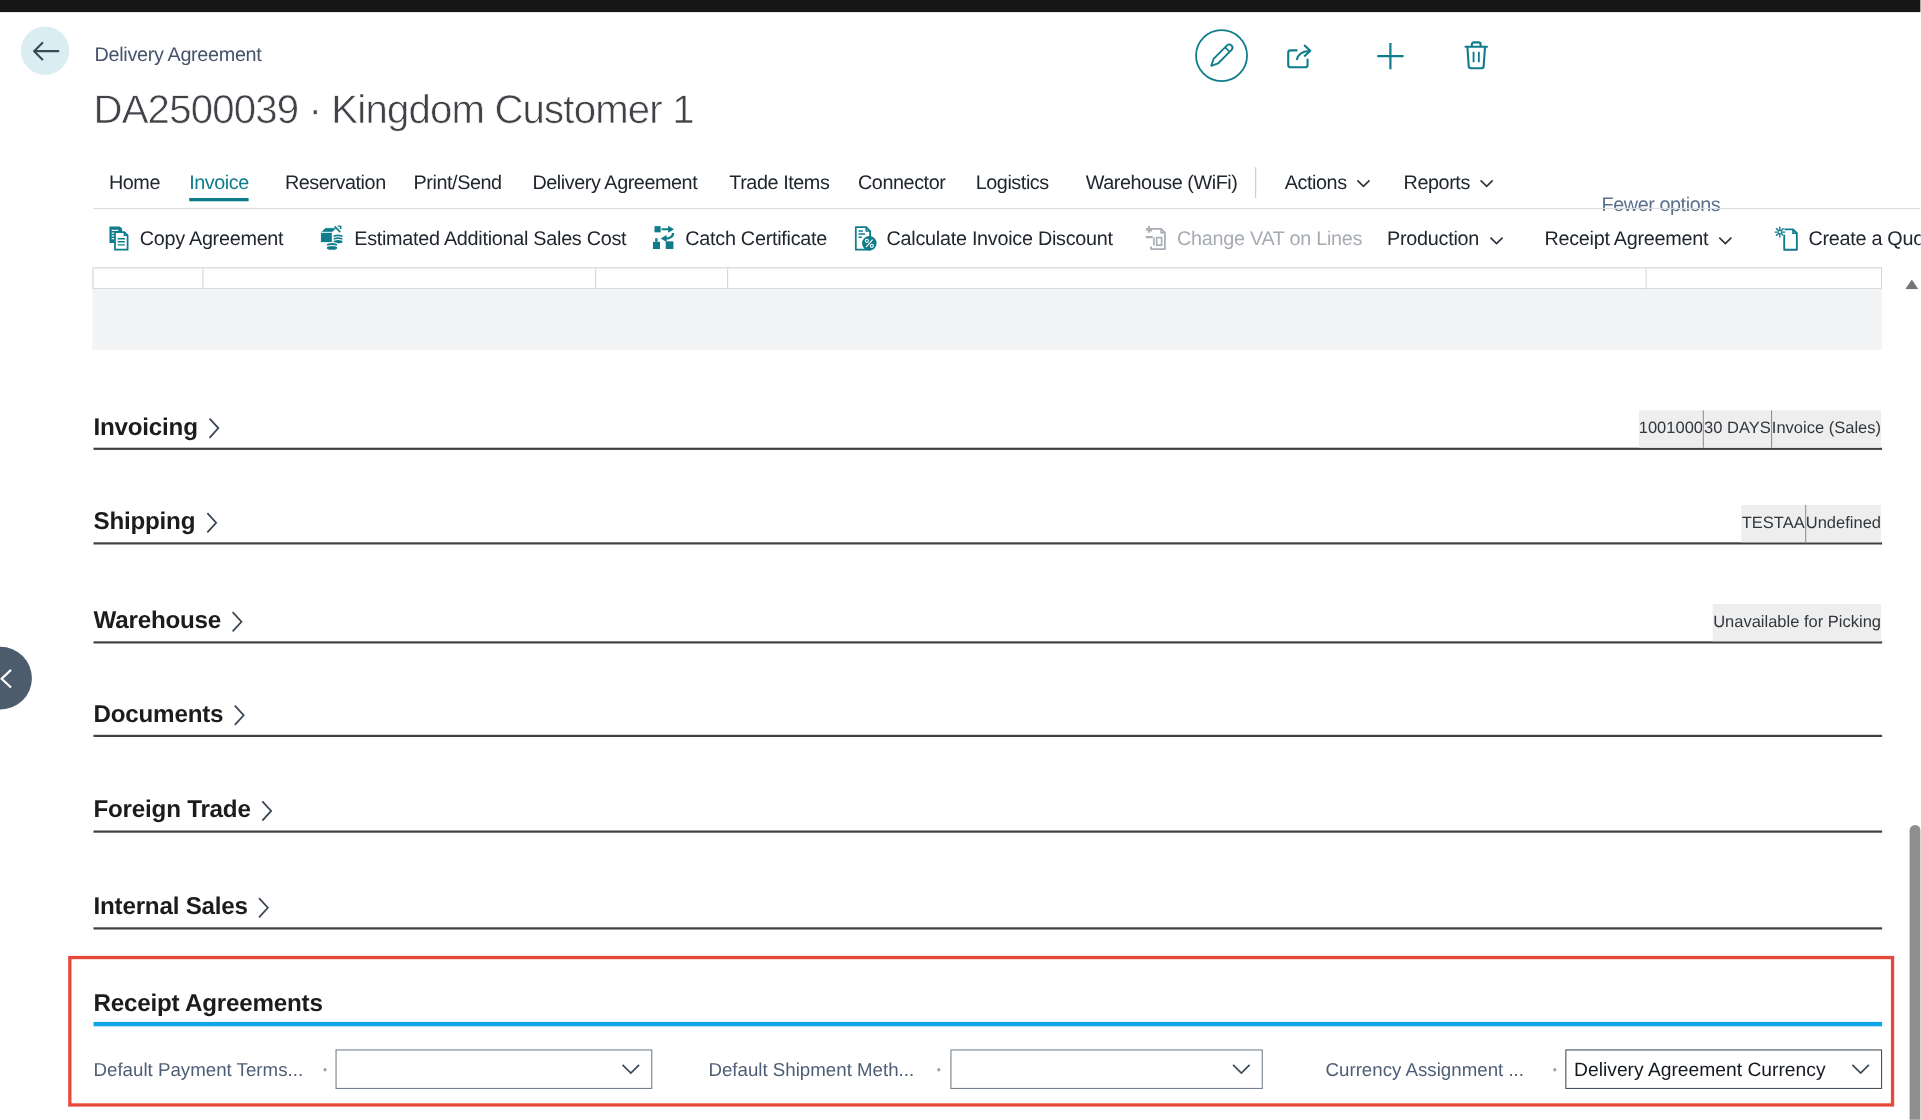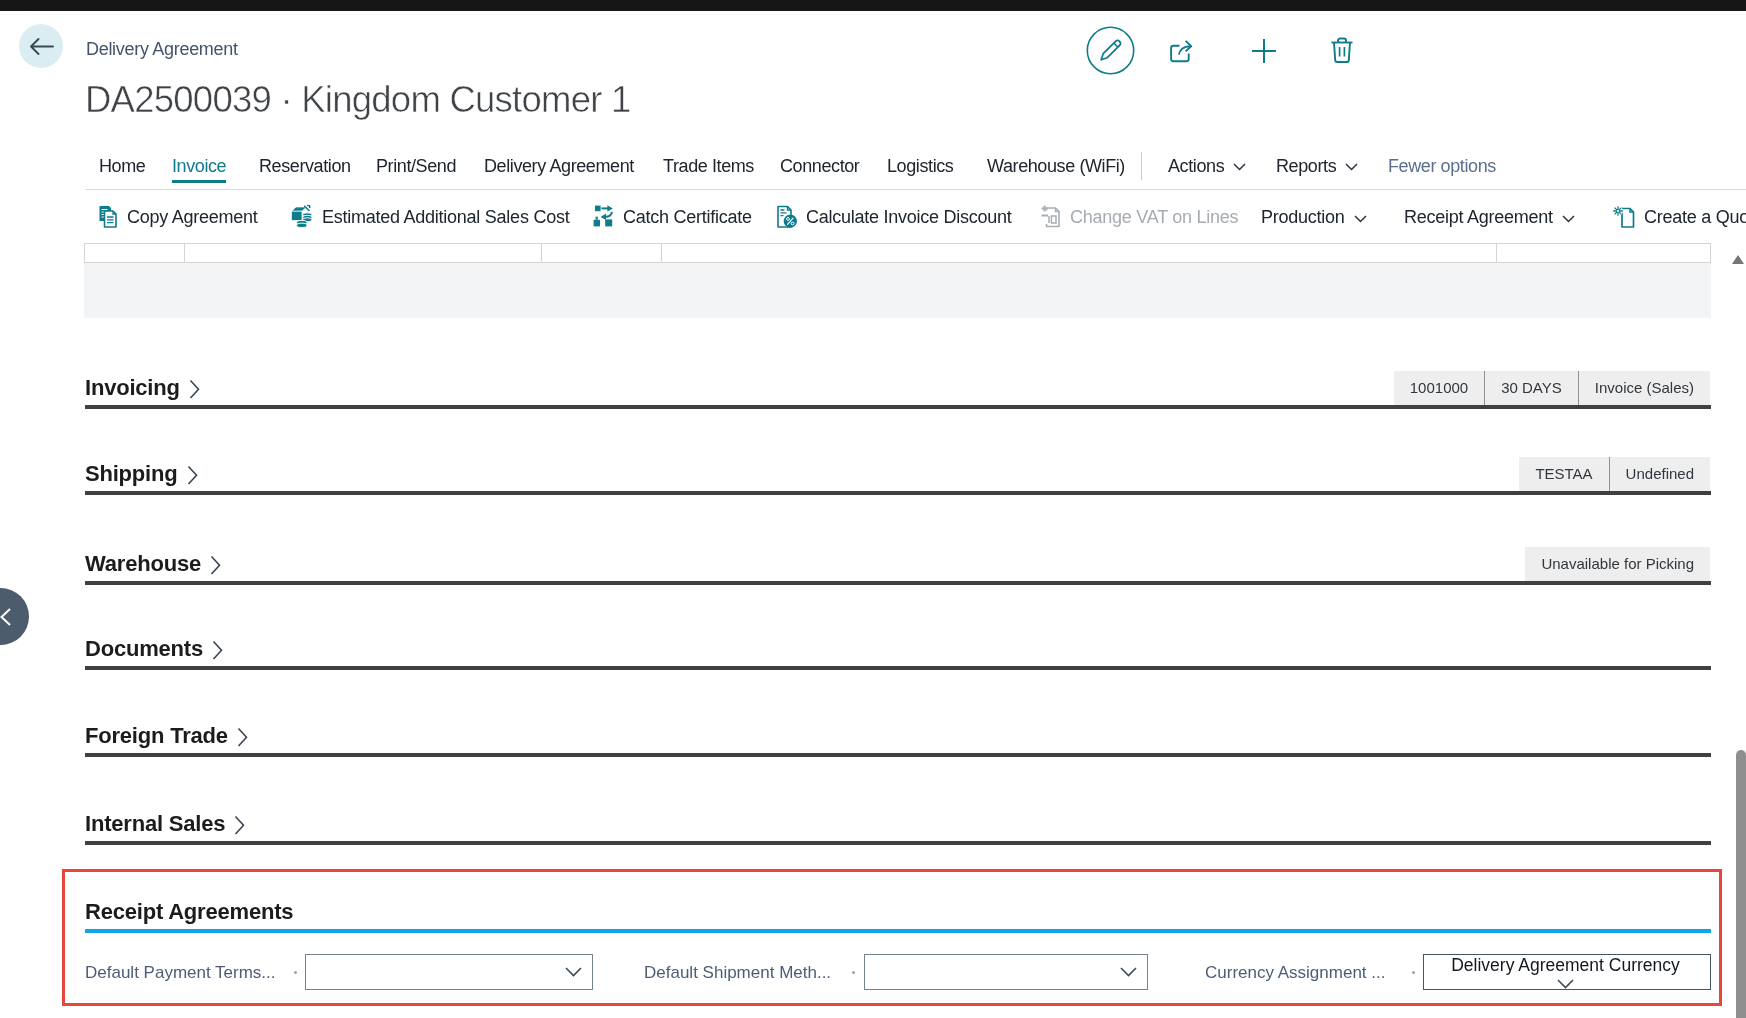--- a/index.html
+++ b/index.html
@@ -34,39 +34,39 @@
   .action.disabled { color:#a6abb2; }
   .action .chev { margin-left:1px; margin-top:3px; }
 
   
   #grid-row { left:84px; top:243px; width:1627px; height:20px; background:#fff;
     border:1px solid #d4d4d4; }
   .grid-col { position:absolute; top:0; width:1px; height:18px; background:#d4d4d4; }
   #grid-body { left:84px; top:263px; width:1627px; height:55px; background:#f3f4f6; }
 
   
-  .section { left:85px; width:1626px; height:36px; border-bottom:4px solid #404040; }
+  .section { left:85px; width:1626px; height:36px; border-bottom:2px solid #404040; }
   .sec-title { position:absolute; left:0; top:0; font-size:22px; font-weight:700; color:#1c1c1c;
     line-height:30px; letter-spacing:-0.2px; display:flex; align-items:center; gap:9px; }
   .sec-title svg { margin-top:3px; }
   .sec-title { gap:7px; }
   .badges { position:absolute; right:1px; bottom:0; display:flex; }
   .badge { background:#eeeeee; color:#31373d; font-size:15px; line-height:34px;
-    padding:0 16px; text-align:center; }
+    padding:0 0; text-align:center; }
   .badge + .badge { border-left:1px solid #8f9399; }
 
   
   #red-box { left:62px; top:869px; width:1660px; height:137px; border:3px solid #e8473b; }
   #receipt-head { left:85px; top:896.5px; width:1626px; height:36px; border-bottom:4px solid #0ea5e9; }
   .field-label { top:963px; font-size:17px; color:#4e5d76; white-space:nowrap; }
   .dot { top:971px; width:3px; height:3px; border-radius:50%; background:#9aa2ad; }
   .combo { top:954px; height:36px; background:#fff; border:1px solid #76828f;
     display:flex; align-items:center; justify-content:space-between; padding:0 10px 0 7px; }
   .combo .val { font-size:17.5px; color:#14181f; }
-  #combo3 { border:1.5px solid #47535f;flex-direction:column; }
+  #combo3 { border:1.5px solid #47535f; }
 
   
   #collapse-btn { left:-28px; top:588px; width:57px; height:57px; border-radius:50%; background:#4d5c6d; }
   #collapse-btn svg { position:absolute; left:27px; top:19px; }
 
   
   #scroll-up { left:1732px; top:250px; }
   #scroll-thumb { left:1736px; top:750px; width:10px; height:278px; border-radius:5px; background:#8f8f8f; }
 </style>
 </head>
@@ -126,21 +126,21 @@
     <svg width="13" height="8" viewBox="0 0 13 8">
         <path d="M1 1 l5.5 5.5 L12 1" fill="none" stroke="#2b3440" stroke-width="1.5"></path>
       </svg>
   </div>
   <div class="abs menuitem" style="left:1276px;">
     <span>Reports</span>
     <svg width="13" height="8" viewBox="0 0 13 8">
         <path d="M1 1 l5.5 5.5 L12 1" fill="none" stroke="#2b3440" stroke-width="1.5"></path>
       </svg>
   </div>
-  <div id="fewer-options" class="abs menuitem" style="left:1388px;">
+  <div id="fewer-options" class="abs menuitem" style="left:1456px;margin-top:20px;">
     <span>Fewer options</span>
   </div>
   <div id="nav-sep" class="abs"></div>
 
   <div class="abs action" style="left:97px;">
     <svg width="22" height="24" viewBox="0 0 22 24">
       <path d="M2.5 1 H12 l2 2 V16 H2.5 Z" fill="#0e7c8b"></path>
       <path d="M4.5 4.5 h6 M4.5 7 h4 M4.5 9.5 h6 M4.5 12 h5" stroke="#fff" stroke-width="1.1"></path>
       <path d="M7.5 6 H16 l3 3 V22 H7.5 Z" fill="#fff" stroke="#0e7c8b" stroke-width="1.6" stroke-linejoin="round"></path>
       <path d="M16 6 v3 h3" fill="none" stroke="#0e7c8b" stroke-width="1.3"></path>

